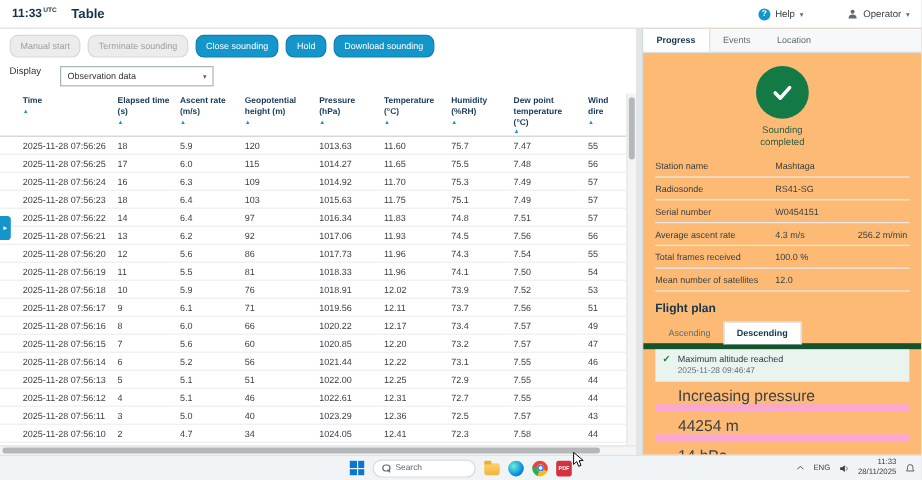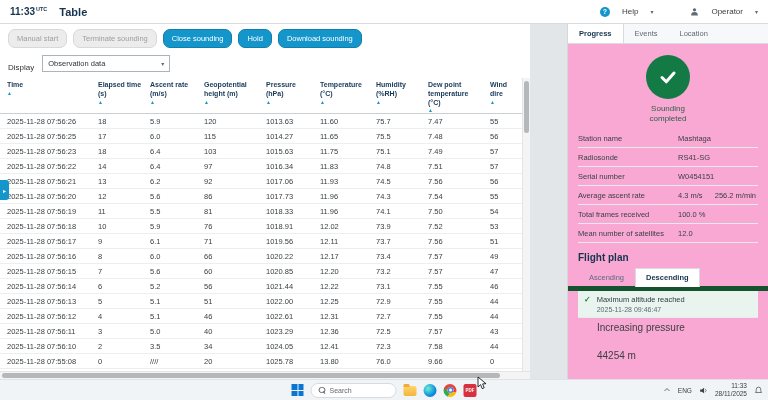--- a/index.html
+++ b/index.html
@@ -6,75 +6,75 @@
   html,body{width:768px;height:400px;overflow:hidden;}
   body{font-family:"Liberation Sans",sans-serif;background:#e2e6e9;}
   .app{width:768px;height:400px;display:flex;flex-direction:column;position:relative;overflow:hidden;background:#e2e6e9;}
 
   
   .topbar{height:24px;background:#fff;border-bottom:1px solid #d8dcdf;display:flex;align-items:center;padding:0 10px;gap:12px;flex:0 0 auto;}
   .clock{font-weight:bold;font-size:10px;color:#14344e;}
   .clock .tz{font-size:5.5px;vertical-align:super;margin-left:1px;}
   .page-title{font-weight:bold;font-size:11px;color:#14344e;}
   .topbar-right{margin-left:auto;display:flex;align-items:center;gap:16px;font-size:8px;color:#3c4043;}
-  .menu{display:flex;align-items:center;gap:12px;cursor:pointer;padding-left:21px;}
+  .menu{display:flex;align-items:center;gap:4px;cursor:pointer;padding-left:21px;}
   .help-badge{width:10px;height:10px;border-radius:50%;background:#1496cb;color:#fff;font-size:7px;display:flex;align-items:center;justify-content:center;font-weight:bold;}
   .caret{font-size:6px;color:#666;}
 
   
   .body{flex:1;display:flex;min-height:0;}
   .main{width:530px;background:#fff;display:flex;flex-direction:column;min-height:0;flex:0 0 auto;}
   .toolbar{display:flex;gap:6px;padding:5px 8px;align-items:center;flex:0 0 auto;}
   .btn{font-size:7.5px;padding:4px 8px;border-radius:7px;border:1px solid transparent;font-family:inherit;cursor:pointer;}
   .btn.primary{background:#1496cb;border-color:#0f7fae;color:#fff;}
   .btn.disabled{background:#ececec;border-color:#d8d8d8;color:#9e9e9e;}
-  .display-row{display:flex;align-items:flex-end;gap:8px;padding:2px 8px 6px;flex:0 0 auto;font-size:8px;color:#333;}
+  .display-row{display:flex;align-items:flex-start;gap:16px;padding:2px 8px 6px;flex:0 0 auto;font-size:8px;color:#333;}
   .select{width:128px;height:17px;background:#fff;border:1px solid #aab4bb;display:flex;align-items:center;justify-content:space-between;padding:0 5px;font-size:7.5px;color:#333;cursor:pointer;}
 
   
   .table-zone{flex:1;display:flex;min-height:0;}
   .table-scroll{flex:1;overflow:hidden;}
   table{border-collapse:collapse;table-layout:fixed;width:522px;}
   th{font-size:7px;color:#17395a;text-align:left;vertical-align:top;padding:3px 4px 0;height:26px;border-bottom:1px solid #c9d1d7;font-weight:bold;line-height:1.25;}
   .sort{display:block;color:#1496cb;font-size:5px;line-height:1;margin-top:1px;}
   td{font-size:7.5px;color:#3c4043;padding:0 4px;height:15px;border-bottom:1px solid #eceeef;white-space:nowrap;overflow:hidden;}
-  th:first-child,td:first-child{padding-left:7px;}
+  th:first-child,td:first-child{padding-left:19px;}
   .c0{width:94px;}.c1{width:52px;}.c2{width:54px;}.c3{width:62px;}.c4{width:54px;}
   .c5{width:56px;}.c6{width:52px;}.c7{width:62px;}.c8{width:36px;}
 
   
   .vscroll{width:8px;background:#f4f4f4;border-left:1px solid #e4e4e4;position:relative;flex:0 0 auto;}
   .vthumb{position:absolute;left:1px;top:3px;width:5px;height:52px;background:#b4b8ba;border-radius:3px;}
   .hscroll{height:8px;background:#f4f4f4;border-top:1px solid #e4e4e4;position:relative;flex:0 0 auto;}
   .hthumb{position:absolute;top:1px;left:2px;height:5px;width:498px;background:#b4b8ba;border-radius:3px;}
 
   
   .gap{width:5px;flex:0 0 auto;}
-  .panel{flex:1;background:#f9a8d4;border-left:1px solid #d4d9dc;display:flex;flex-direction:column;min-height:0;overflow:hidden;margin-left:32px;}
+  .panel{flex:1;background:#fdba74;border-left:1px solid #d4d9dc;display:flex;flex-direction:column;min-height:0;overflow:hidden;}
   .tabs{display:flex;border-bottom:1px solid #d8dcdf;background:#f7f8f9;flex:0 0 auto;}
   .tab{padding:5px 11px;font-size:7.5px;color:#5f6b75;cursor:pointer;}
   .tab.active{color:#14344e;font-weight:bold;background:#fff;border-right:1px solid #d8dcdf;}
   .status{padding:11px 0 2px;text-align:center;flex:0 0 auto;}
   .check-circle{width:44px;height:44px;border-radius:50%;background:#137a46;margin:0 auto;display:flex;align-items:center;justify-content:center;}
   .status-label{margin:5px auto 0;font-size:8px;color:#2f5f46;width:62px;line-height:1.25;}
   .info{margin:3px 10px 0;flex:0 0 auto;}
   .info-row{display:flex;align-items:center;padding:4.5px 0;border-bottom:1px solid #e8ebed;font-size:7.5px;color:#3c4043;}
   .info-label{width:100px;flex:0 0 auto;}
   .info-extra{margin-left:auto;padding-right:2px;}
   .fp-title{font-size:10px;font-weight:bold;color:#14344e;padding:9px 10px 5px;}
   .fp-tabs{display:flex;padding:0 10px;border-bottom:5px solid #14532d;}
   .fp-tab{padding:4px 10px;font-size:7.5px;color:#5f6b75;border:1px solid transparent;border-bottom:none;cursor:pointer;}
   .fp-tab.active{background:#fff;border-color:#d8dcdf;color:#14344e;margin-bottom:-1px;font-weight:bold;}
   .fp-list{margin:0 10px;overflow:hidden;}
   .fp-item{display:flex;gap:6px;padding:4px 6px;border-bottom:1px solid #e8ebed;align-items:flex-start;}
   .fp-item.tinted{background:#e9f4ee;}
   .fp-check{color:#137a46;font-size:8px;line-height:1;margin-top:1px;font-weight:bold;}
   .fp-t{font-size:7.5px;color:#2d3b45;}
   .fp-time{font-size:7px;color:#5f6b75;margin-top:2px;}
-  .fp-detail{padding:4px 6px 12px 19px;border-bottom:1px solid #f9a8d4;font-size:10px;color:#3c4043;}
+  .fp-detail{padding:4px 6px 0 19px;border-bottom:6px solid #f9a8d4;font-size:13px;color:#3c4043;}
 
   
   .taskbar{height:21px;background:#f1f4f7;border-top:1px solid #dfe3e6;position:relative;flex:0 0 auto;}
   .tb-center{position:absolute;left:50%;top:0;transform:translateX(-50%);height:100%;display:flex;align-items:center;gap:7px;}
   .win-logo{width:12px;height:12px;display:grid;grid-template-columns:1fr 1fr;gap:1px;cursor:pointer;}
   .win-logo span{background:#0b76d1;}
   .search-pill{height:15px;min-width:86px;background:#fff;border:1px solid #d7dbe0;border-radius:8px;display:flex;align-items:center;gap:4px;padding:0 7px;font-size:7px;color:#606770;cursor:pointer;}
   .mag{width:7px;height:7px;position:relative;flex:0 0 auto;}
   .mag::before{content:"";position:absolute;width:4.5px;height:4.5px;border:1px solid #606770;border-radius:50%;left:0;top:0;}
   .mag::after{content:"";position:absolute;width:3px;height:1px;background:#606770;transform:rotate(45deg);left:4px;top:5.5px;}
@@ -165,20 +165,31 @@
                   <td>17</td>
                   <td>6.0</td>
                   <td>115</td>
                   <td>1014.27</td>
                   <td>11.65</td>
                   <td>75.5</td>
                   <td>7.48</td>
                   <td>56</td>
                 </tr>
                 <tr>
+                  <td>2025-11-28 07:56:24</td>
+                  <td>16</td>
+                  <td>6.3</td>
+                  <td>109</td>
+                  <td>1014.92</td>
+                  <td>11.70</td>
+                  <td>75.3</td>
+                  <td>7.49</td>
+                  <td>57</td>
+                </tr>
+                <tr>
                   <td>2025-11-28 07:56:23</td>
                   <td>18</td>
                   <td>6.4</td>
                   <td>103</td>
                   <td>1015.63</td>
                   <td>11.75</td>
                   <td>75.1</td>
                   <td>7.49</td>
                   <td>57</td>
                 </tr>
@@ -310,21 +321,21 @@
                   <td>40</td>
                   <td>1023.29</td>
                   <td>12.36</td>
                   <td>72.5</td>
                   <td>7.57</td>
                   <td>43</td>
                 </tr>
                 <tr>
                   <td>2025-11-28 07:56:10</td>
                   <td>2</td>
-                  <td>3.5</td>
+                  <td>4.7</td>
                   <td>34</td>
                   <td>1024.05</td>
                   <td>12.41</td>
                   <td>72.3</td>
                   <td>7.58</td>
                   <td>44</td>
                 </tr>
                 <tr>
                   <td>2025-11-28 07:55:08</td>
                   <td>0</td>

